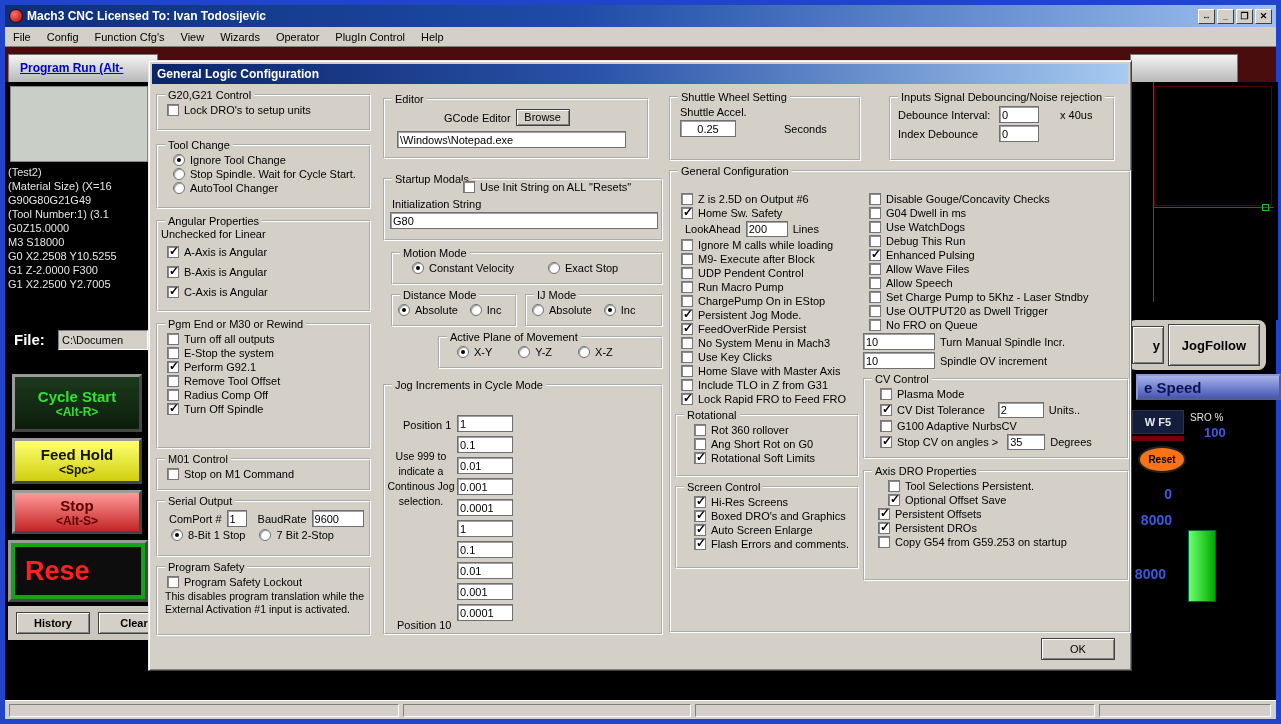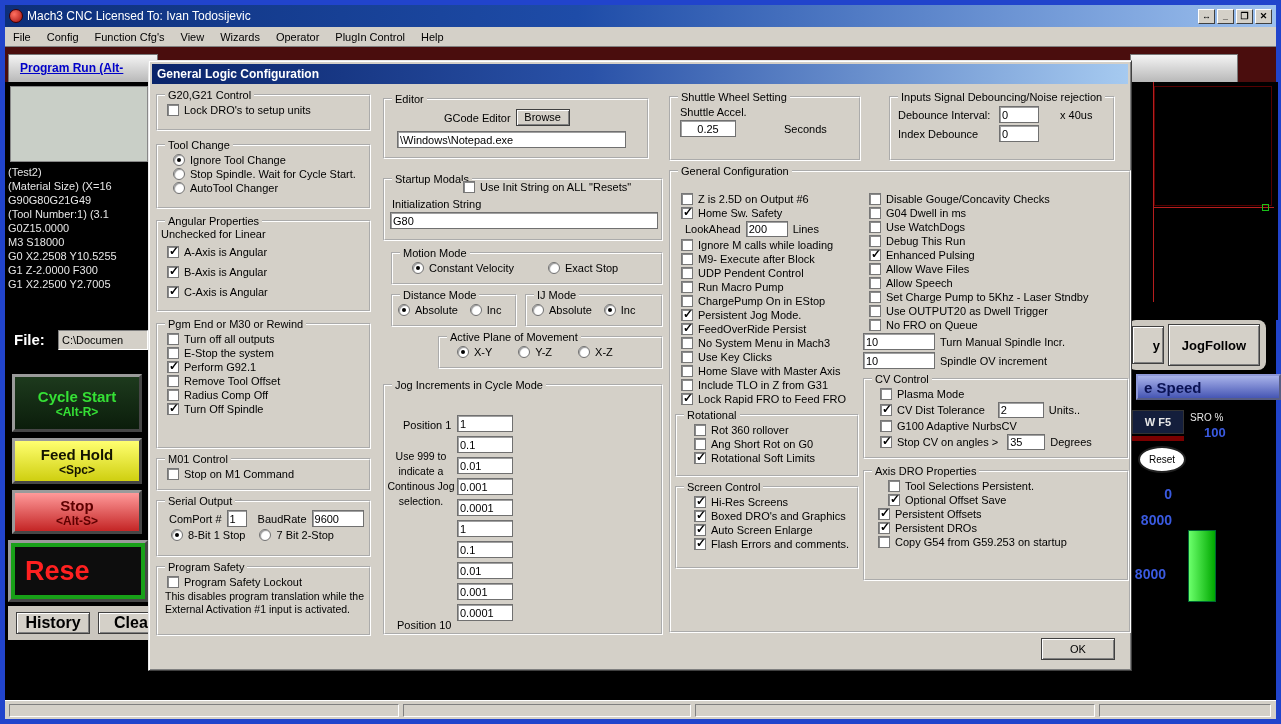--- a/index.html
+++ b/index.html
@@ -1,20 +1,20 @@
 <!DOCTYPE html>
 <html><head>
 <meta charset="utf-8">
 <style>
 *{margin:0;padding:0;box-sizing:border-box}
 html,body{width:1281px;height:724px}
 body{position:relative;background:#2144cc;font-family:"Liberation Sans",sans-serif;overflow:hidden;color:#000}
 
 .titlebar{position:absolute;left:5px;top:5px;width:1271px;height:22px;background:linear-gradient(90deg,#0d2f7a 0%,#1e4ca8 45%,#9cc0ee 100%);display:flex;align-items:center;padding:0 4px;gap:4px}
-.apptitle{color:#fff;font-weight:normal;font-size:12px;white-space:nowrap}
+.apptitle{color:#fff;font-weight:bold;font-size:12px;white-space:nowrap}
 .appicon{width:14px;height:14px;border-radius:50%;background:radial-gradient(circle at 35% 35%,#ff7060,#a01010);border:1px solid #400;flex:0 0 auto}
 .winbtns{margin-left:auto;display:flex;gap:2px}
 .wbtn{width:17px;height:15px;background:#d4d0c8;border:1px solid;border-color:#fff #404040 #404040 #fff;font-size:9px;line-height:13px;text-align:center;font-weight:bold}
 .menubar{position:absolute;left:5px;top:27px;width:1271px;height:20px;background:#d4d0c8;display:flex;align-items:center;border-bottom:1px solid #808080}
 .menu{font-size:11px;padding:2px 8px}
 .screen{position:absolute;left:5px;top:47px;width:1271px;height:653px;background:#000}
 .statusbar{position:absolute;left:5px;bottom:5px;width:1271px;height:19px;background:#d4d0c8;border-top:1px solid #fff}
 .scell{position:absolute;top:3px;height:13px;border:1px solid;border-color:#808080 #fff #fff #808080}
 
 .tabband{position:absolute;left:5px;top:47px;width:1271px;height:35px;background:#4a0d0d}
@@ -25,38 +25,38 @@
 .gline{font-size:11px;line-height:14px;color:#e6e6e6;white-space:nowrap}
 .filelabel{position:absolute;left:14px;top:331px;color:#fff;font-weight:bold;font-size:15px}
 .filefield{position:absolute;left:58px;top:330px;width:90px;height:20px;background:#d4d0c8;border:1px solid;border-color:#808080 #fff #fff #808080;font-size:11px;padding:3px 3px;overflow:hidden;white-space:nowrap}
 .bigbtn{position:absolute;left:12px;width:130px;border:3px outset #9a9a9a;display:flex;flex-direction:column;align-items:center;justify-content:center;font-weight:bold;overflow:hidden}
 .bb1{font-size:15px;white-space:nowrap}.bb2{font-size:12px}
 .cycle{top:374px;height:58px;background:linear-gradient(#1d3a1d,#0b1d0b);color:#35e035}
 .feed{top:438px;height:46px;background:linear-gradient(#ffff70,#cfcf10);color:#141400}
 .stopb{top:490px;height:44px;background:linear-gradient(#ff9a9a,#c42525);color:#5d0000}
 .resetbig{position:absolute;left:8px;top:540px;width:140px;height:62px;background:#0d0d0d;border:3px outset #9a9a9a;box-shadow:inset 0 0 0 4px #18a018;color:#ff2020;font-weight:bold;font-size:27px;display:flex;align-items:center;padding-left:14px;white-space:nowrap;overflow:hidden}
 .histstrip{position:absolute;left:8px;top:606px;width:140px;height:34px;background:#cac6be}
-.b95{background:#d4d0c8;border:1px solid #404040;box-shadow:inset 1px 1px 0 #fff,inset -1px -1px 0 #808080;font-family:"Liberation Sans",sans-serif;font-size:16px;font-weight:bold;color:#000;text-align:center}
+.b95{background:#d4d0c8;border:1px solid #404040;box-shadow:inset 1px 1px 0 #fff,inset -1px -1px 0 #808080;font-family:"Liberation Sans",sans-serif;font-size:11px;font-weight:bold;color:#000;text-align:center}
 .histbtn{position:absolute;left:16px;top:612px;width:74px;height:22px;line-height:20px}
 .clearbtn{position:absolute;left:98px;top:612px;width:72px;height:22px;line-height:20px}
 
 .toolpath{position:absolute;left:1136px;top:82px;width:142px;height:238px;background:#000;overflow:hidden}
 .tp-frame{position:absolute;left:18px;top:4px;width:118px;height:120px;border:1px solid #550000}
 .tp-v{position:absolute;left:17px;top:0;width:1px;height:220px;background:#b61e1e}
 .tp-h{position:absolute;left:17px;top:125px;width:121px;height:1px;background:#b61e1e}
 .tp-g{position:absolute;left:126px;top:122px;width:7px;height:7px;border:1px solid #18c018}
 .rpanel{position:absolute;left:1128px;top:320px;width:138px;height:50px;background:#ccc8c0;border-radius:8px}
 .pbtn{position:absolute;left:1132px;top:326px;width:32px;height:38px;font-size:13px;display:flex;align-items:center;justify-content:flex-end;padding-right:3px}
 .jogbtn{position:absolute;left:1168px;top:324px;width:92px;height:42px;display:flex;flex-direction:row;align-items:center;justify-content:center;font-size:13px;line-height:15px}
 .speedhdr{position:absolute;left:1136px;top:374px;width:145px;height:26px;background:linear-gradient(#a8b2ea,#4656b4);border:2px outset #8e98d8;color:#0a1254;font-weight:bold;font-size:15px;display:flex;align-items:center;padding-left:6px;white-space:nowrap}
 .fkey{position:absolute;left:1132px;top:410px;width:52px;height:24px;background:#141e3c;border:1px solid #333;color:#e8e8e8;font-weight:bold;font-size:11px;display:flex;align-items:center;justify-content:center}
 .fkeyled{position:absolute;left:1132px;top:436px;width:52px;height:5px;background:#7a0000}
 .srolabel{position:absolute;left:1190px;top:412px;color:#e8e8e8;font-size:10px}
 .sroval{position:absolute;left:1204px;top:425px;color:#3a5ae0;font-size:13px;font-weight:bold}
-.resetoval{position:absolute;left:1138px;top:446px;width:48px;height:27px;border-radius:50%;background:#ffffff;border:2px solid #222;font-size:10px;font-weight:normal;display:flex;align-items:center;justify-content:center}
+.resetoval{position:absolute;left:1138px;top:446px;width:48px;height:27px;border-radius:50%;background:#f97316;border:2px solid #222;font-size:10px;font-weight:bold;display:flex;align-items:center;justify-content:center}
 .bluedro{position:absolute;color:#3a5ae0;font-size:14px;font-weight:bold;text-align:right}
 .greenbar{position:absolute;left:1188px;top:530px;width:28px;height:72px;background:linear-gradient(90deg,#6bff6b,#00a800);border:1px solid #063}
 
 .dialog{position:absolute;left:148px;top:60px;width:984px;height:611px;background:#d4d0c8;border:1px solid;border-color:#e8e8e8 #404040 #404040 #e8e8e8;box-shadow:inset 1px 1px 0 #fff,inset -1px -1px 0 #808080;z-index:20;font-size:11px}
 .dlgtitle{position:absolute;left:3px;top:3px;right:3px;height:20px;background:linear-gradient(90deg,#0a246a 0%,#2a52a8 45%,#a6caf0 100%);color:#fff;font-weight:bold;font-size:12px;display:flex;align-items:center;padding-left:5px}
 fieldset.grp{position:absolute;border:2px groove #fff;padding:1px 3px;min-inline-size:0}
 fieldset.grp2{position:relative;border:2px groove #fff;padding:1px 3px;min-inline-size:0}
 fieldset>legend{font-size:11px;padding:0 3px;margin-left:4px;white-space:nowrap}
 .row{display:flex;align-items:center;gap:5px;margin:2px 0 2px 6px;font-size:11px;white-space:nowrap}
 .cb{width:12px;height:12px;min-width:12px;background:#fff;border:1px solid #777;box-shadow:inset 1px 1px 0 #8a8a8a;position:relative}

